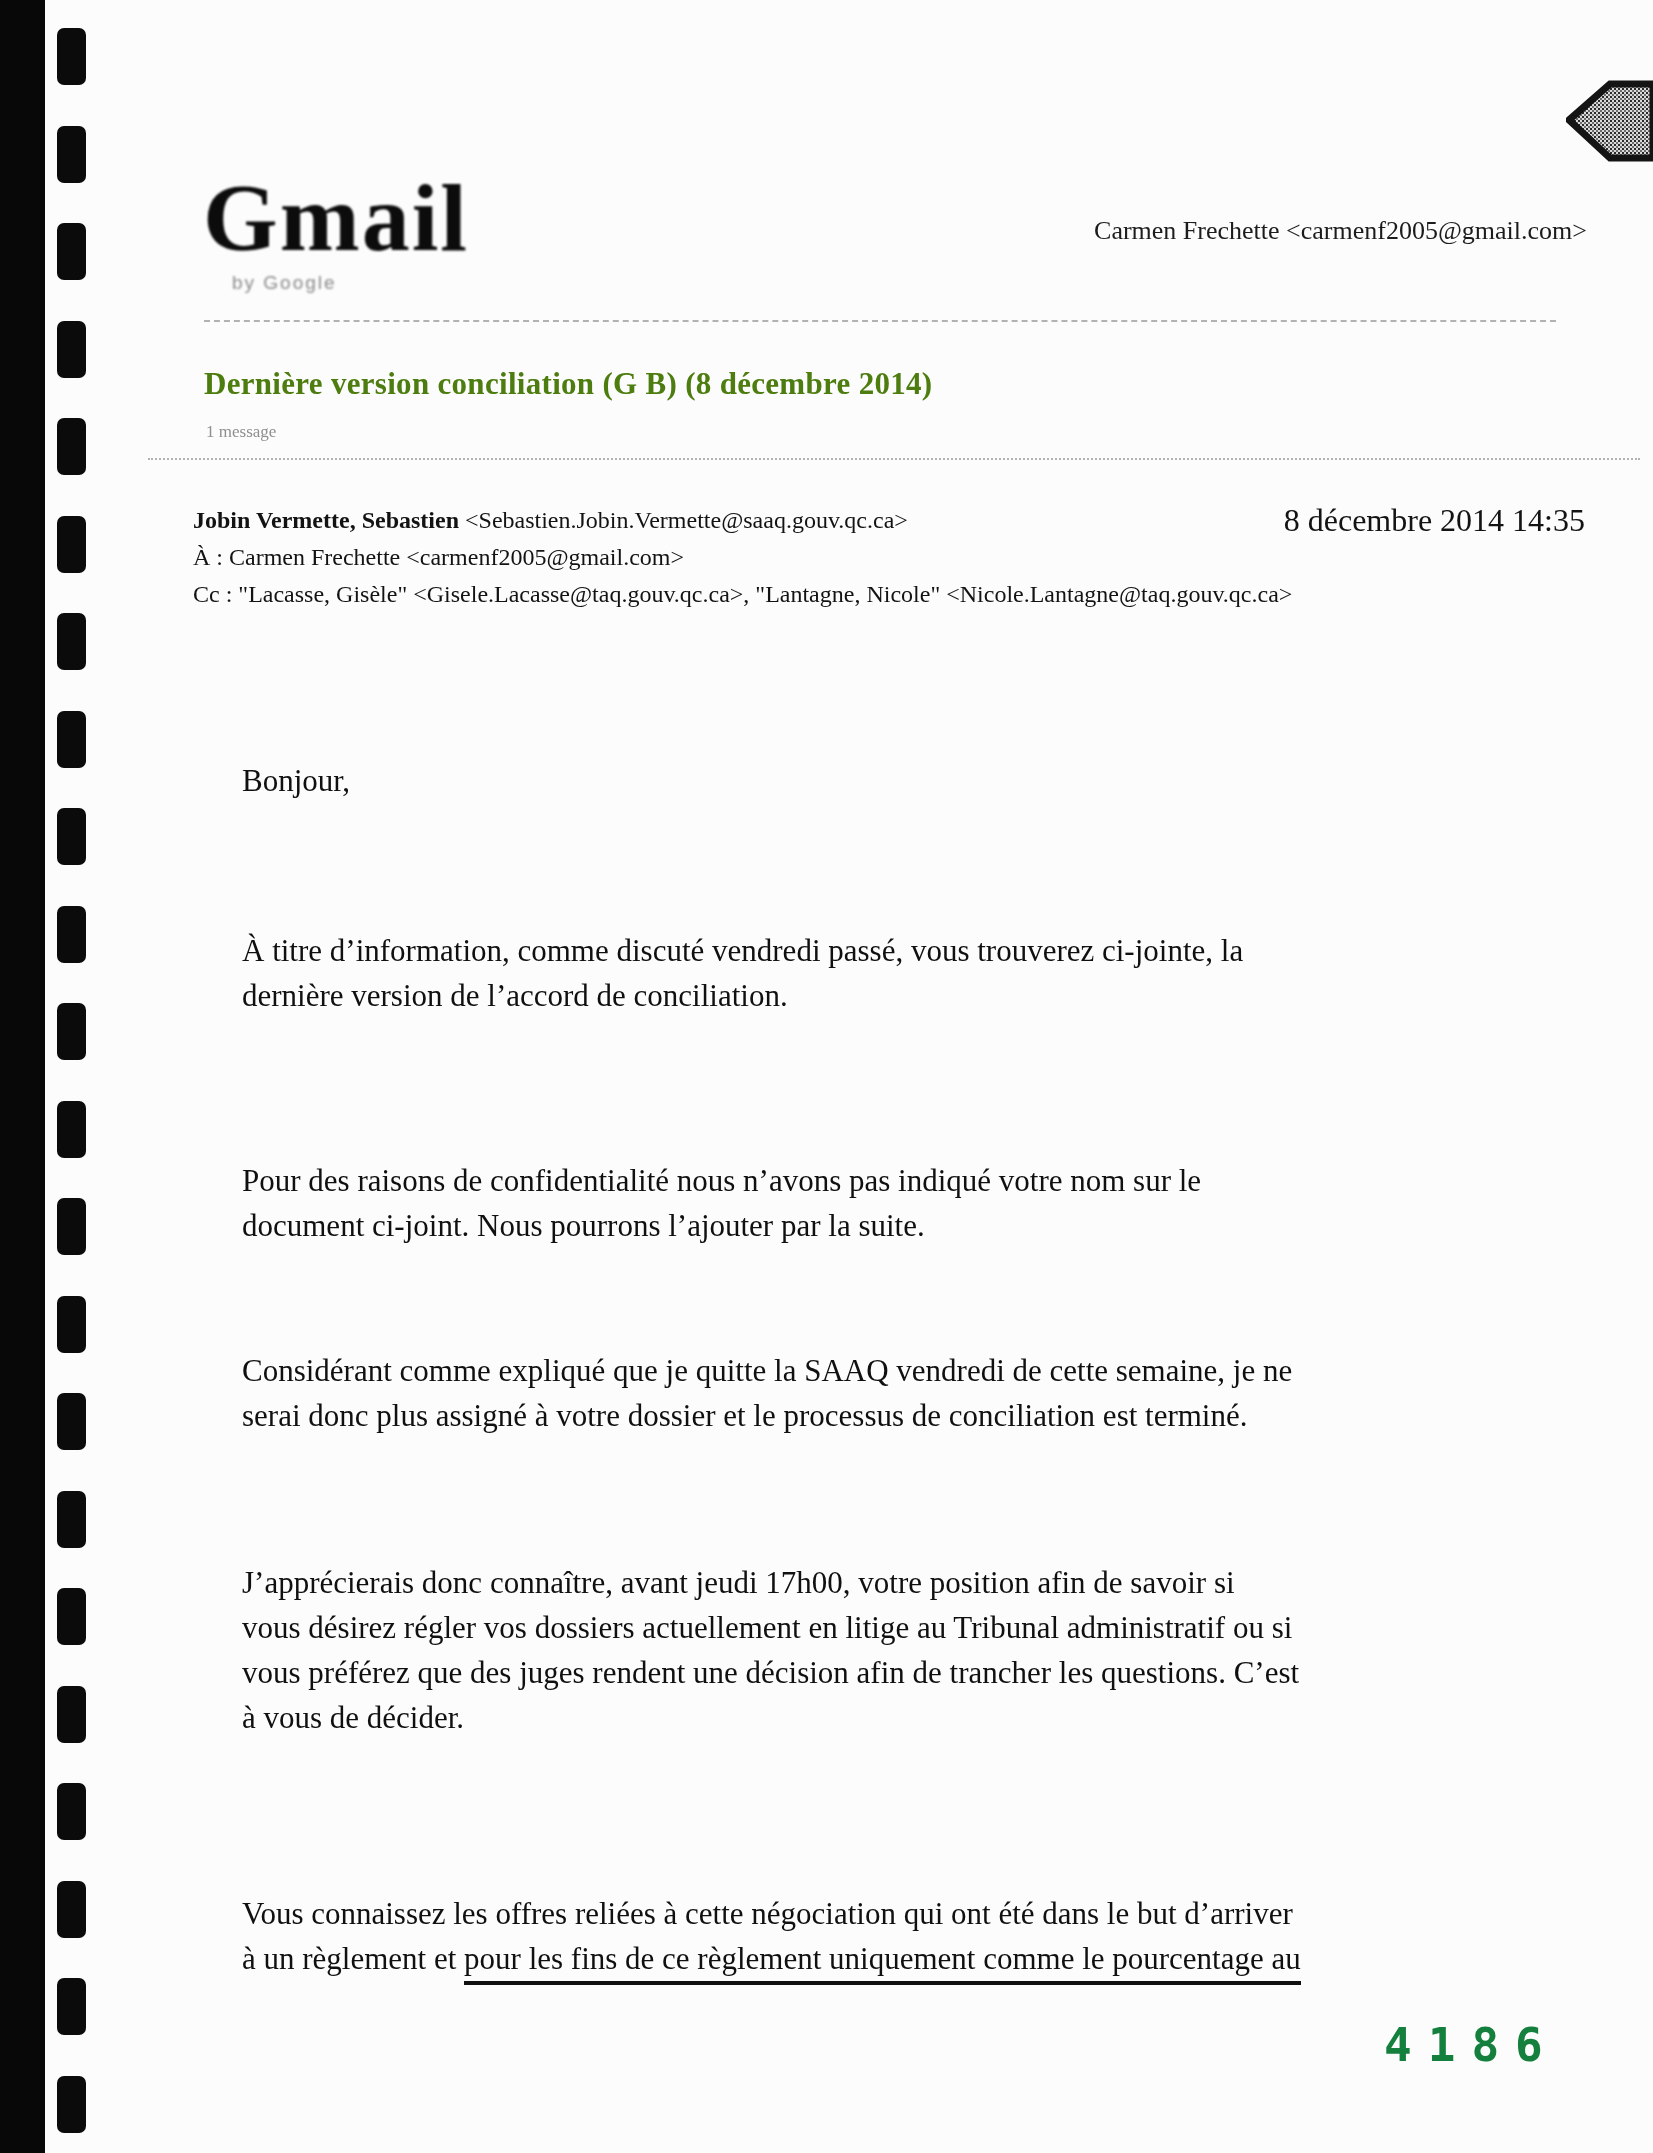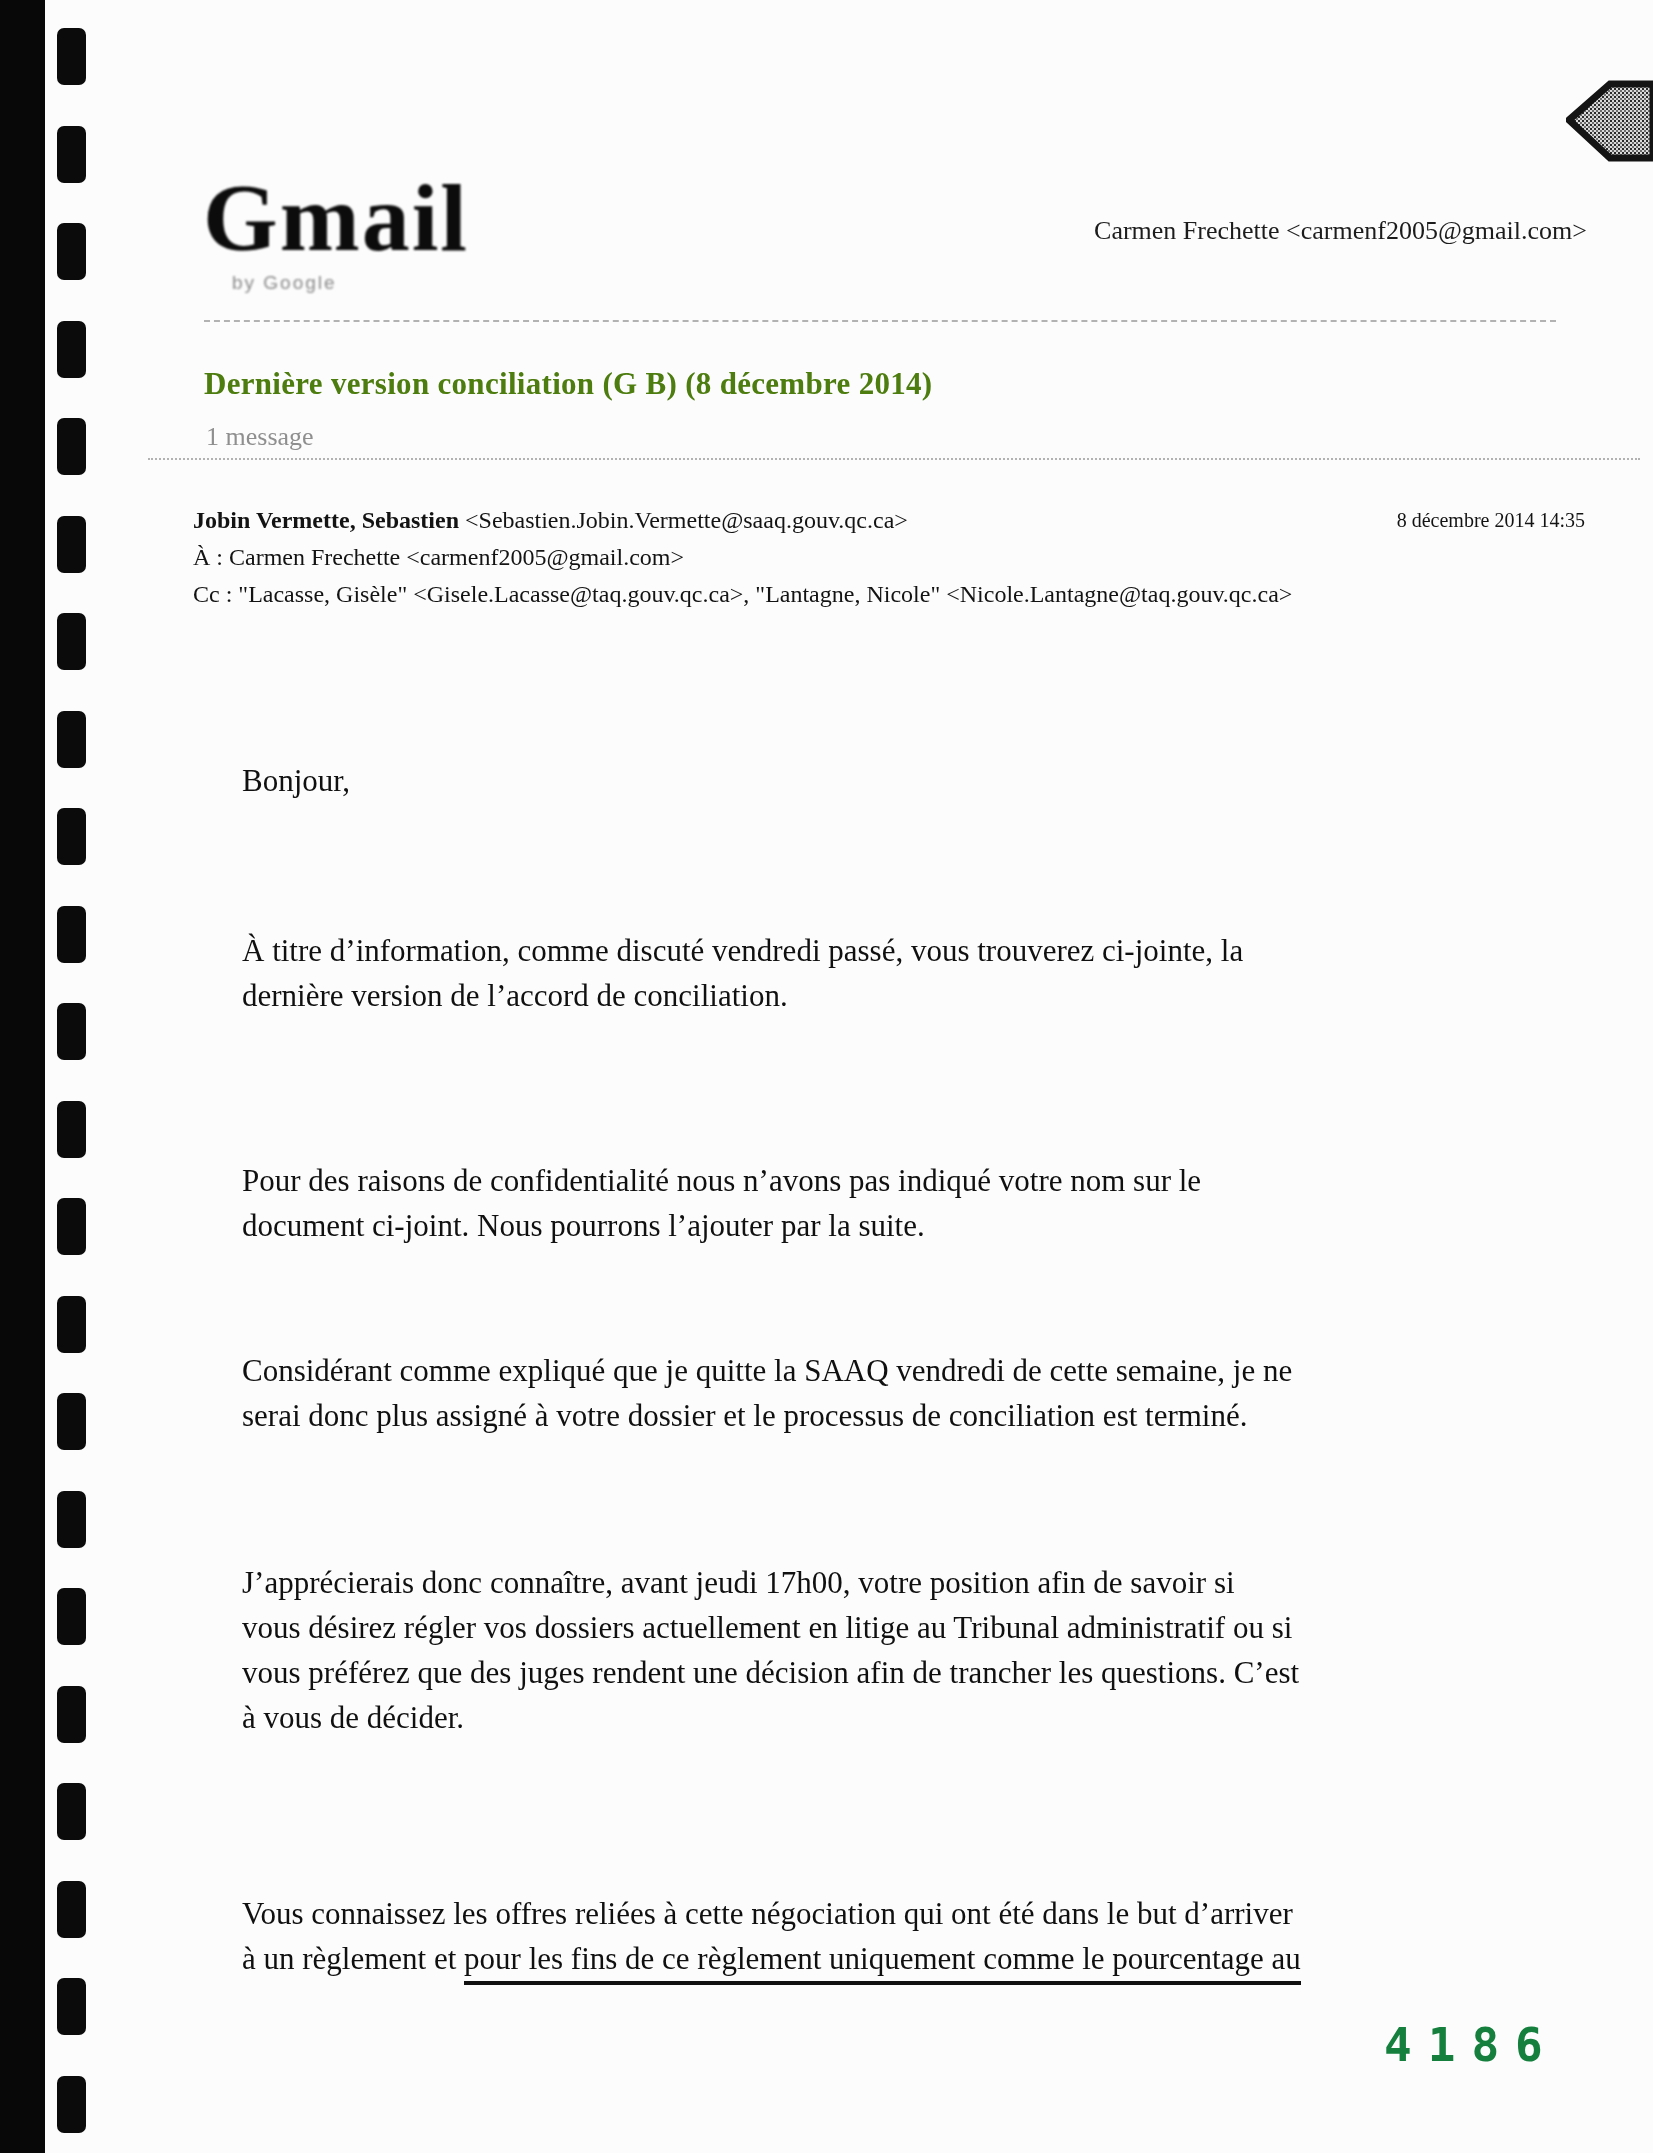--- a/index.html
+++ b/index.html
@@ -45,33 +45,33 @@
     position:absolute;left:204px;top:320px;width:1352px;
     border-top:2px dashed #8c8c8c;opacity:.65;
   }
   .subject{
     position:absolute;left:204px;top:366px;width:1300px;
     font-size:31px;font-weight:bold;color:#4d7c0f;
     letter-spacing:.3px;
   }
   .message-count{
     position:absolute;left:206px;top:422px;
-    font-size:26px;color:#8f8f8f;filter:blur(.5px);
+    font-size:17px;color:#8f8f8f;filter:blur(.5px);
   }
   .sep2{
     position:absolute;left:148px;top:458px;width:1492px;
     border-top:2px dotted #9a9a9a;opacity:.75;
   }
   .header-block{
     position:absolute;left:193px;top:502px;width:1392px;
     font-size:24px;line-height:37px;color:#131313;
   }
   .from-row{display:flex;justify-content:space-between;align-items:flex-start;}
   .from-left .bold{font-weight:bold;}
-  .date{white-space:nowrap;font-size:20px;}
+  .date{white-space:nowrap;font-size:32px;}
   .body-text{position:absolute;left:242px;width:1370px;font-size:31px;line-height:45px;color:#101010;}
   .para{white-space:pre-line;}
   .greeting{top:758px;}
   .p1{top:928px;}
   .p2{top:1138px;margin-top:20px;}
   .p3{top:1348px;}
   .p4{top:1560px;}
   .p5{top:1846px;}
   .underline{
     border-bottom:4px solid #101010;

